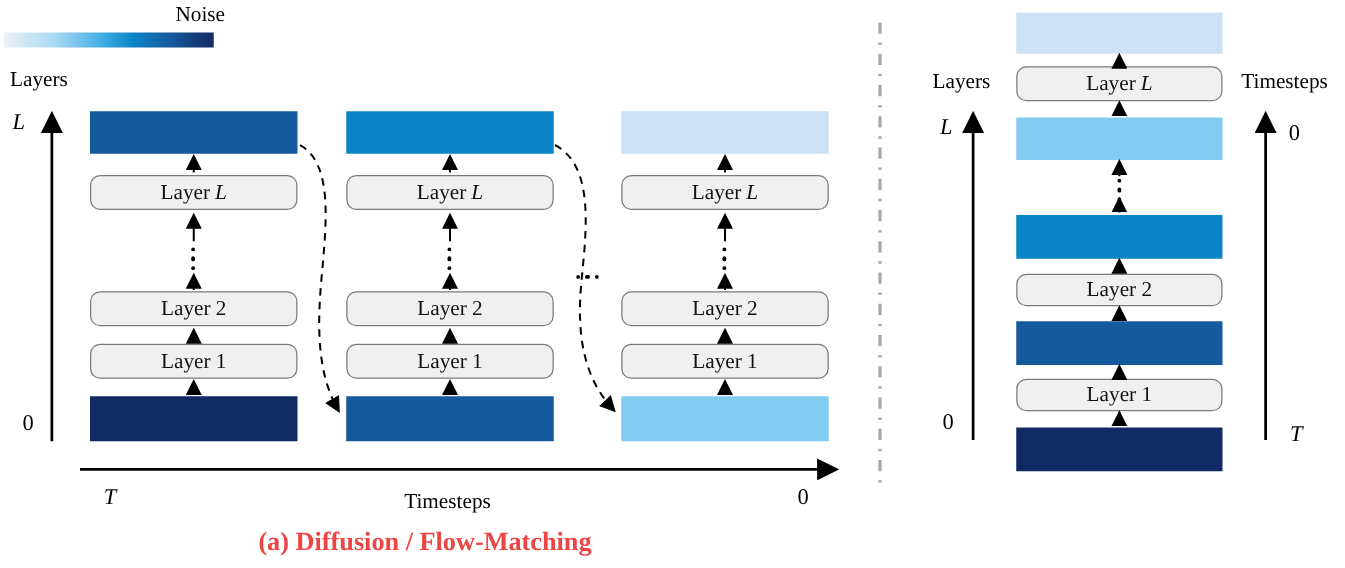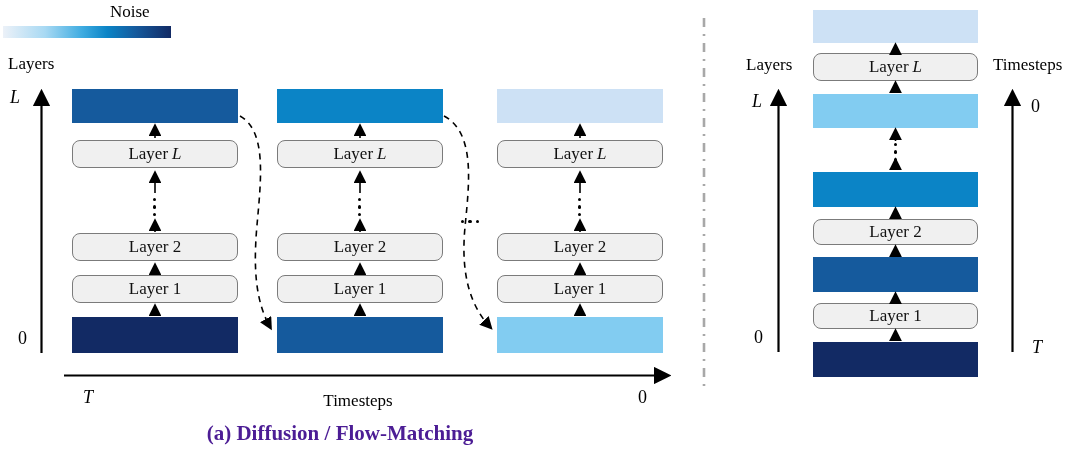--- a/index.html
+++ b/index.html
@@ -11,32 +11,32 @@
   .bar{position:absolute;}
   .lbox{
     position:absolute;background:#f0f0f0;border:1.5px solid #7b7b7b;border-radius:8px;
     display:flex;align-items:center;justify-content:center;
     font-size:17px;color:#111;box-sizing:border-box;
   }
   .lvar{margin-left:4px;}
   .ital{font-style:italic;}
   .lbl{position:absolute;font-size:17px;color:#000;white-space:nowrap;}
   .tick{position:absolute;font-size:18px;color:#000;white-space:nowrap;}
-  .cap{position:absolute;font-weight:bold;font-size:21px;color:#4c1d95;text-align:center;white-space:nowrap;}
+  .cap{position:absolute;font-weight:bold;font-size:21px;color:#ef4444;text-align:center;white-space:nowrap;}
   .noise-bar{position:absolute;left:3px;top:26px;width:168px;height:12px;}
   .vdots{position:absolute;display:flex;flex-direction:column;align-items:center;gap:4px;}
   .hdots{position:absolute;display:flex;flex-direction:row;align-items:center;gap:4px;}
   .dot{display:block;width:3.4px;height:3.4px;border-radius:50%;background:#000;}
 </style>
 </head>
 <body>
 
 <div class="canvas">
 
-  <div class="lbl" style="left:110px;top:2px;width:70px;text-align:left;">Noise</div>
+  <div class="lbl" style="left:110px;top:2px;width:70px;text-align:right;">Noise</div>
   <div class="noise-bar" style="background: linear-gradient(90deg, rgb(236, 241, 248) 0%, rgb(168, 217, 243) 25%, rgb(63, 172, 225) 47%, rgb(11, 132, 198) 62%, rgb(21, 90, 157) 79%, rgb(18, 42, 100) 100%);"></div>
 
   <div class="lbl" style="left:8px;top:54px;">Layers</div>
   <div class="tick ital" style="left:10px;top:87px;">L</div>
   <div class="tick" style="left:18px;top:328px;">0</div>
   <div class="tick ital" style="left:83px;top:387px;">T</div>
   <div class="lbl" style="left:308px;top:391px;width:100px;text-align:center;">Timesteps</div>
   <div class="tick" style="left:638px;top:387px;">0</div>
 
   <div class="bar" style="left: 72px; top: 89px; width: 166px; height: 34px; background: rgb(21, 90, 157);"></div>

